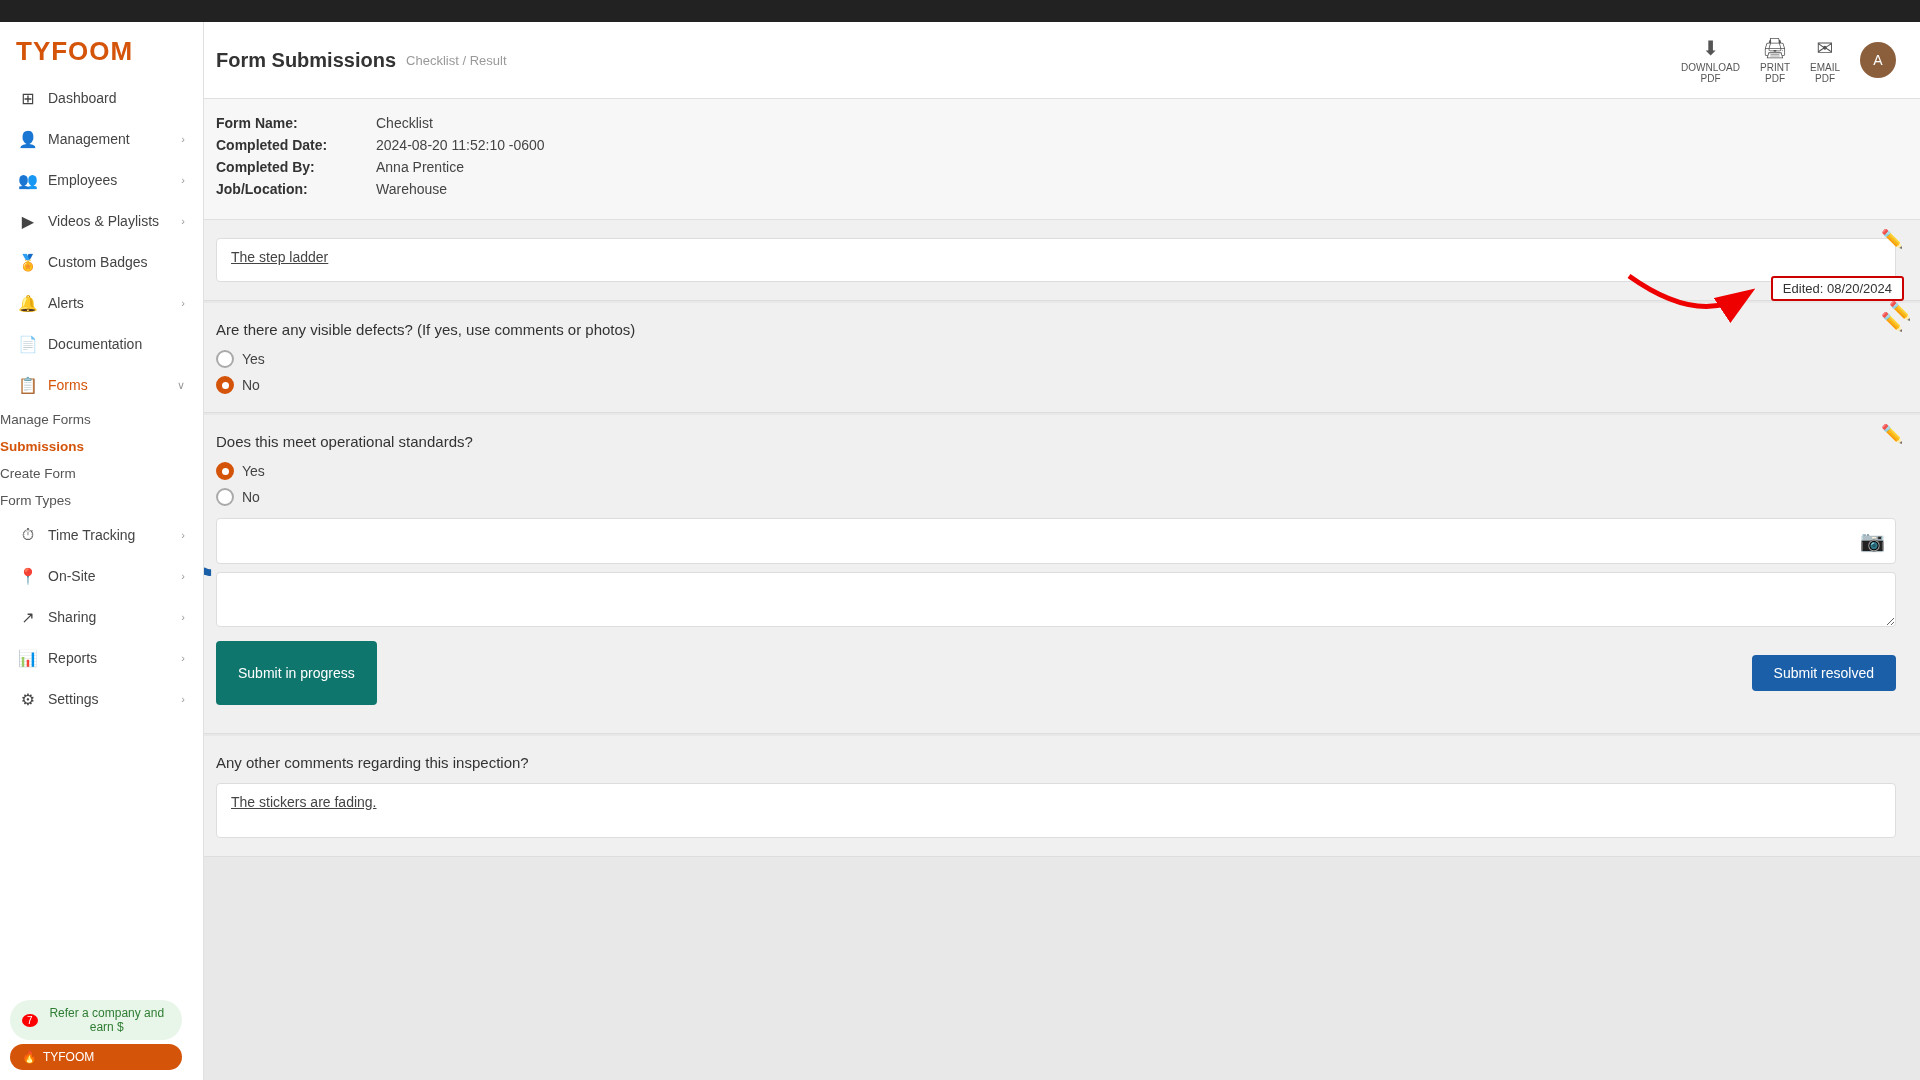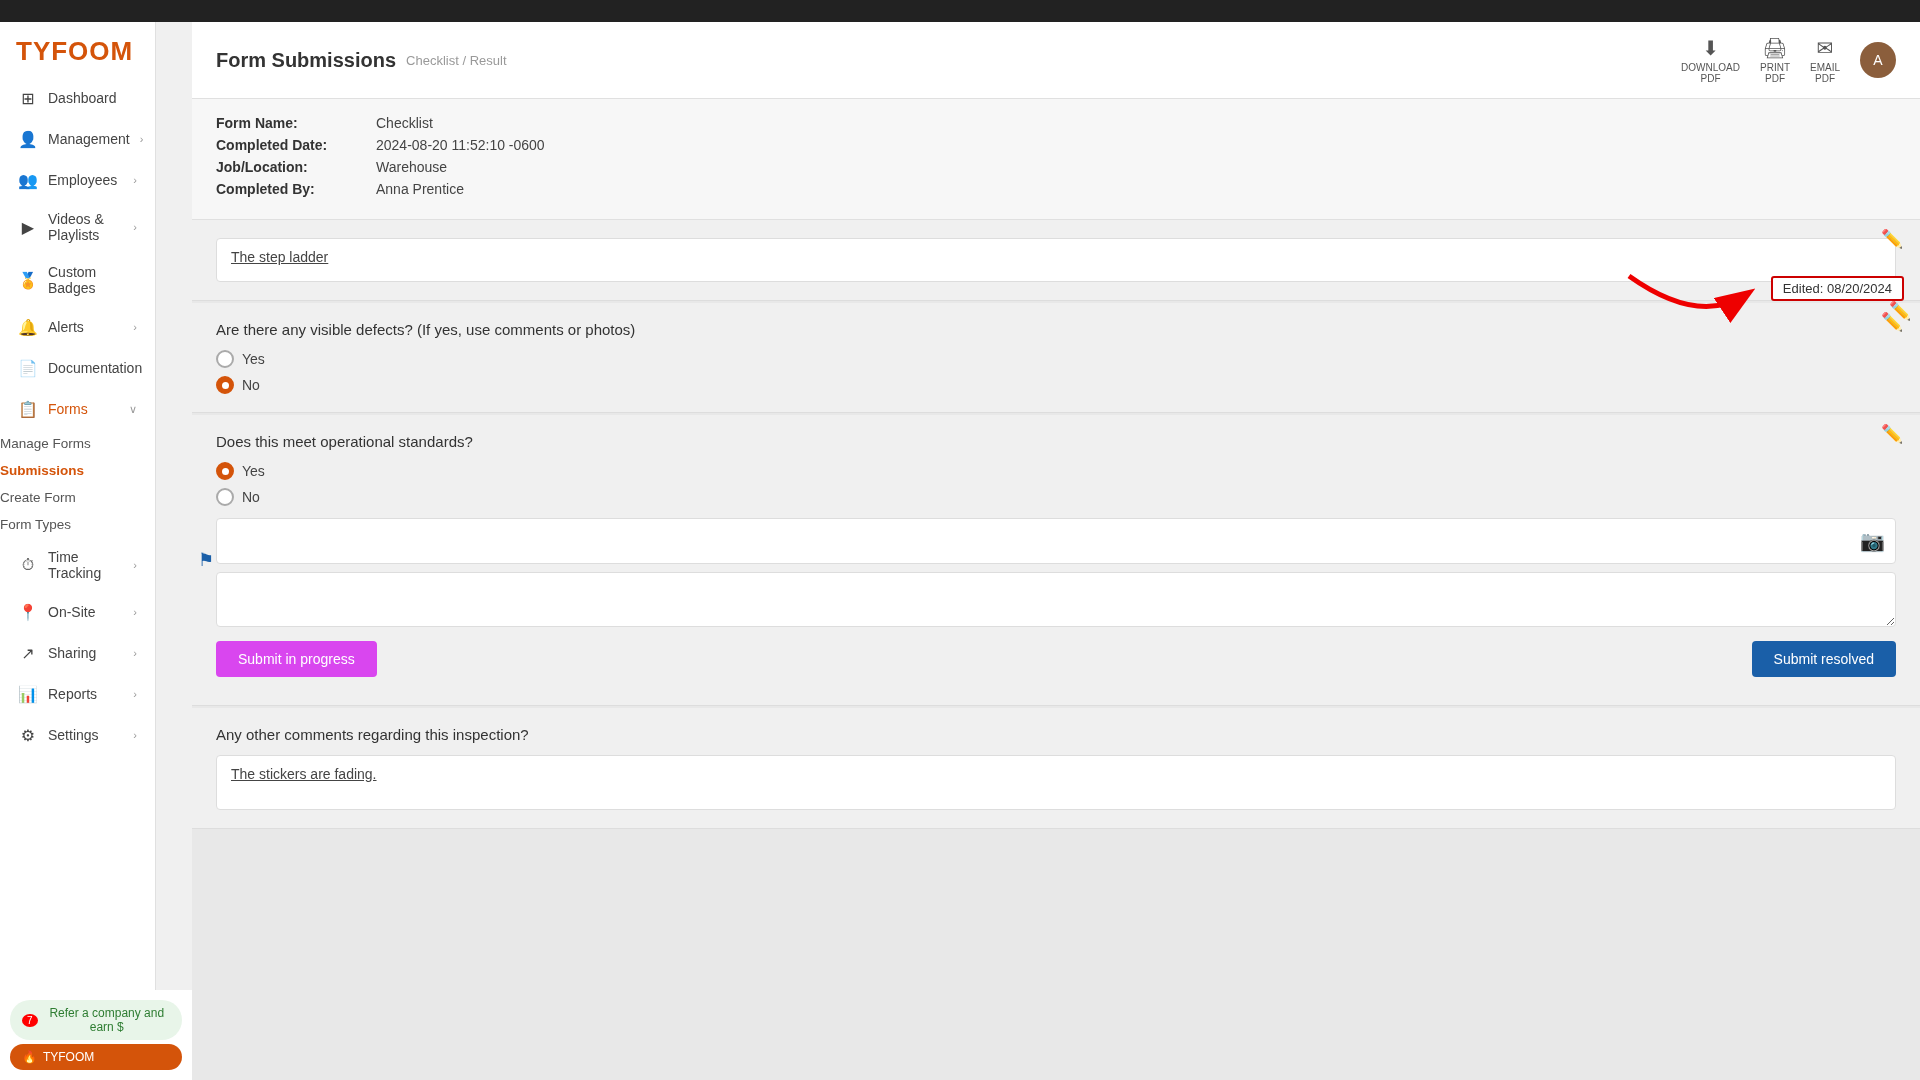--- a/index.html
+++ b/index.html
@@ -2,21 +2,21 @@
 <html><head>
   <meta charset="utf-8">
   <style>
     * { box-sizing: border-box; margin: 0; padding: 0; }
     body { font-family: -apple-system, BlinkMacSystemFont, 'Segoe UI', sans-serif; background: #f0f0f0; display: flex; height: 1080px; width: 1920px; overflow: hidden; }
 
     
     .top-bar { position: fixed; top: 0; left: 0; right: 0; height: 22px; background: #222; z-index: 100; }
 
     
-    .sidebar { width: 156px; background: #fff; border-right: 1px solid #e0e0e0; display: flex; flex-direction: column; padding-top: 22px; position: fixed; top: 0; bottom: 0; left: 0; z-index: 50; }
+    .sidebar { width: 204px; background: #fff; border-right: 1px solid #e0e0e0; display: flex; flex-direction: column; padding-top: 22px; position: fixed; top: 0; bottom: 0; left: 0; z-index: 50; }
     .sidebar-logo { padding: 14px 16px 10px; }
     .sidebar-logo span { font-size: 26px; font-weight: 800; color: #d4540a; letter-spacing: 1px; }
     .sidebar-nav { flex: 1; overflow-y: auto; padding-bottom: 80px; }
     .nav-item { display: flex; align-items: center; padding: 10px 14px; cursor: pointer; color: #444; font-size: 14px; gap: 10px; border-radius: 4px; margin: 1px 4px; transition: background 0.15s; position: relative; }
     .nav-item.active { color: #d4540a; }
     .nav-item .nav-icon { width: 20px; height: 20px; display: flex; align-items: center; justify-content: center; font-size: 16px; flex-shrink: 0; }
     .nav-item .nav-label { flex: 1; }
     .nav-item .chevron { font-size: 11px; color: #999; }
     .nav-sub { }
     .nav-sub-item { padding: 6px 14px 6px 0; cursor: pointer; font-size: 13.5px; color: #555; display: block; }
@@ -56,21 +56,21 @@
     .radio-circle.checked { border-color: #d4540a; background: #d4540a; }
     .radio-circle.checked::after { content: ''; width: 7px; height: 7px; border-radius: 50%; background: #fff; }
     .radio-circle.unchecked { background: #fff; }
 
     
     .photo-section { background: #fff; border: 1px solid #ddd; border-radius: 4px; padding: 10px; display: flex; align-items: center; justify-content: flex-end; min-height: 44px; }
     .photo-icon { color: #888; font-size: 20px; }
 
     
     .submit-row { display: flex; justify-content: space-between; align-items: center; padding: 10px 0; }
-    .btn-submit-progress { background: #d946ef; color: #fff; border: none; border-radius: 4px; padding: 10px 22px; font-size: 14px; cursor: pointer; font-weight: 500; }
+    .btn-submit-progress { background: #0f766e; color: #fff; border: none; border-radius: 4px; padding: 24px 22px; font-size: 14px; cursor: pointer; font-weight: 500; }
     .btn-submit-resolved { background: #1a5fa8; color: #fff; border: none; border-radius: 4px; padding: 10px 22px; font-size: 14px; cursor: pointer; font-weight: 500; }
     .section-wrapper { background: #f0f0f0; padding: 18px 24px 18px 24px; border-bottom: 1px solid #ddd; position: relative; }
   </style>
 </head>
 <body>
 
 <div class="top-bar"></div>
 
 <div class="sidebar">
   <div class="sidebar-logo">
@@ -202,26 +202,26 @@
   <div class="form-info">
     <div class="form-info-row">
       <span class="form-info-label">Form Name:</span>
       <span class="form-info-value">Checklist</span>
     </div>
     <div class="form-info-row">
       <span class="form-info-label">Completed Date:</span>
       <span class="form-info-value">2024-08-20 11:52:10 -0600</span>
     </div>
     <div class="form-info-row">
+      <span class="form-info-label">Completed By:</span>
+      <span class="form-info-value">Anna Prentice</span>
+    </div>
+    <div class="form-info-row">
       <span class="form-info-label">Job/Location:</span>
       <span class="form-info-value">Warehouse</span>
-    </div>
-    <div class="form-info-row">
-      <span class="form-info-label">Completed By:</span>
-      <span class="form-info-value">Anna Prentice</span>
     </div>
   </div>
 
   <div class="form-body">
 
     <div class="section-wrapper" style="position:relative; background:#f0f0f0; padding: 18px 24px;">
       <button class="edit-icon-btn" style="position:absolute; top:8px; right:16px; color:#4a90d9; background:none; border:none; font-size:18px; cursor:pointer;">✏️</button>
       <div class="form-text-input" style="background:#fff; border:1px solid #ddd; border-radius:4px; padding:10px 14px; font-size:14px; color:#444; min-height:44px;">The step ladder</div>
 
       <div style="position:absolute; right:16px; top:56px; z-index:20;">

